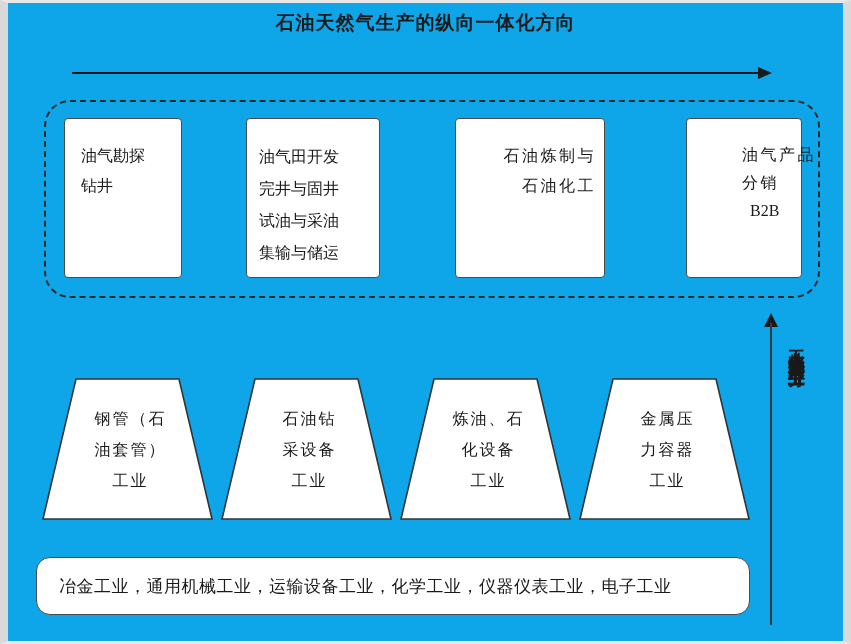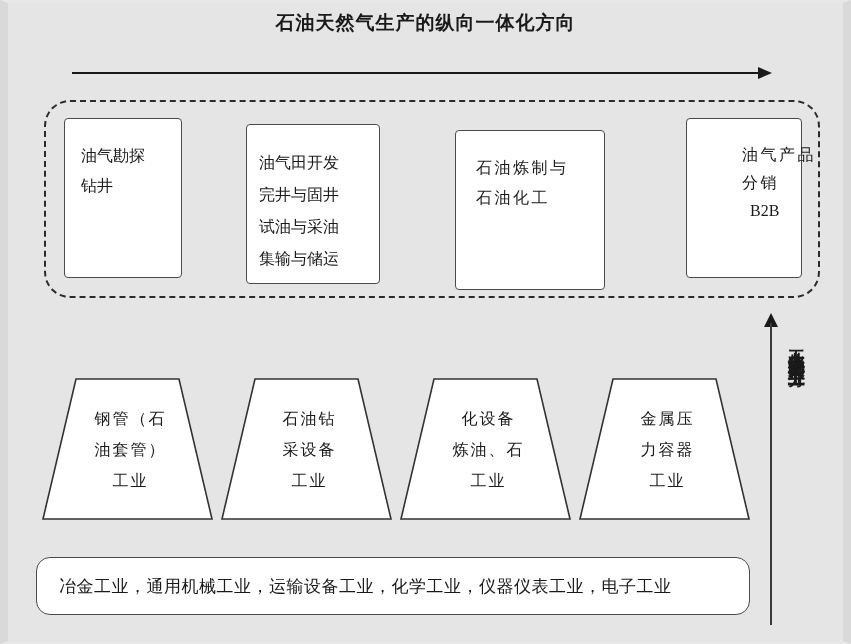--- a/index.html
+++ b/index.html
@@ -8,21 +8,21 @@
     padding: 0;
     background: #ffffff;
   }
   body {
     font-family: "Liberation Sans", "DejaVu Sans", sans-serif;
   }
   #page {
     position: relative;
     width: 851px;
     height: 644px;
-    background: #e5e5e5;
+    background: #0ea5e9;
     overflow: hidden;
     box-sizing: border-box;
     border-left: 8px solid #d9d9d9;
     border-right: 8px solid #d9d9d9;
     border-top: 3px solid #e8e8e8;
     border-bottom: 3px solid #e8e8e8;
   }
   #canvas {
     position: absolute;
     left: -8px;
@@ -106,22 +106,22 @@
   }
   .stage-box.sp .line { letter-spacing: 2.5px; }
   .stage-box .line.latin {
     font-family: "Liberation Serif", "DejaVu Serif", serif;
     font-size: 16px;
     padding-left: 8px;
     letter-spacing: 0;
   }
 
   #box-1 { left: 64px;  top: 118px; width: 118px; height: 160px; }
-  #box-2 { left: 246px; top: 124px; width: 134px; height: 160px; }
-  #box-3 { left: 455px; top: 130px; width: 150px; height: 160px; }
+  #box-2 { left: 246px; top: 118px; width: 134px; height: 160px; }
+  #box-3 { left: 455px; top: 118px; width: 150px; height: 160px; text-align: right; }
   #box-4 { left: 686px; top: 118px; width: 116px; height: 160px; }
 
   #box-2 .lines { padding-left: 12px; }
   #box-2 .line { line-height: 32px; }
   #box-3 .lines { padding-left: 20px; }
   #box-4 .lines { padding-left: 12px; }
   #box-4 .line { line-height: 28px; margin-left: 43px; }
 
   
   .v-arrow {
@@ -298,22 +298,22 @@
         <div class="line">采设备</div>
         <div class="line">工业</div>
       </div>
     </div>
 
     <div class="trapezoid" id="trap-3">
       <svg viewBox="0 0 175 148" preserveAspectRatio="none">
         <polygon points="36,4 139,4 172,144 3,144" fill="#ffffff" stroke="#333333" stroke-width="1.6"></polygon>
       </svg>
       <div class="t-lines">
+        <div class="line">炼油、石</div>
         <div class="line">化设备</div>
-        <div class="line">炼油、石</div>
         <div class="line">工业</div>
       </div>
     </div>
 
     <div class="trapezoid" id="trap-4">
       <svg viewBox="0 0 175 148" preserveAspectRatio="none">
         <polygon points="36,4 139,4 172,144 3,144" fill="#ffffff" stroke="#333333" stroke-width="1.6"></polygon>
       </svg>
       <div class="t-lines">
         <div class="line">金属压</div>

